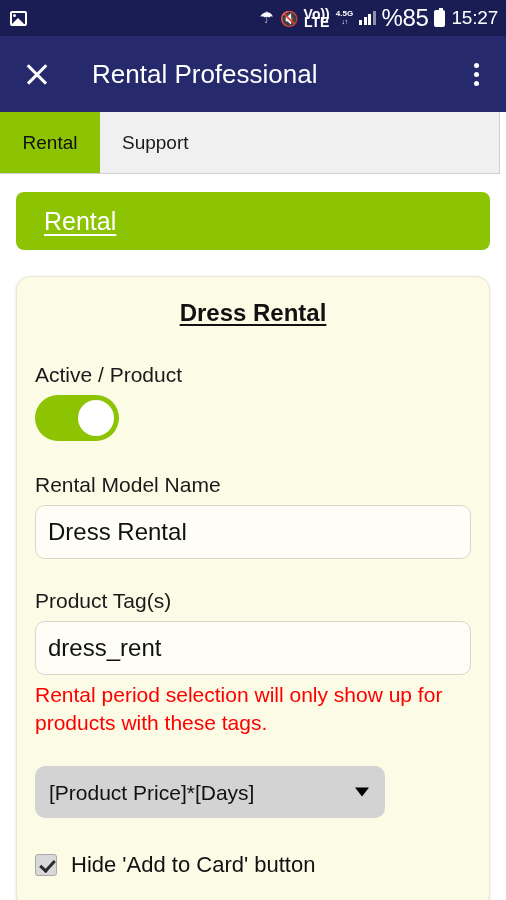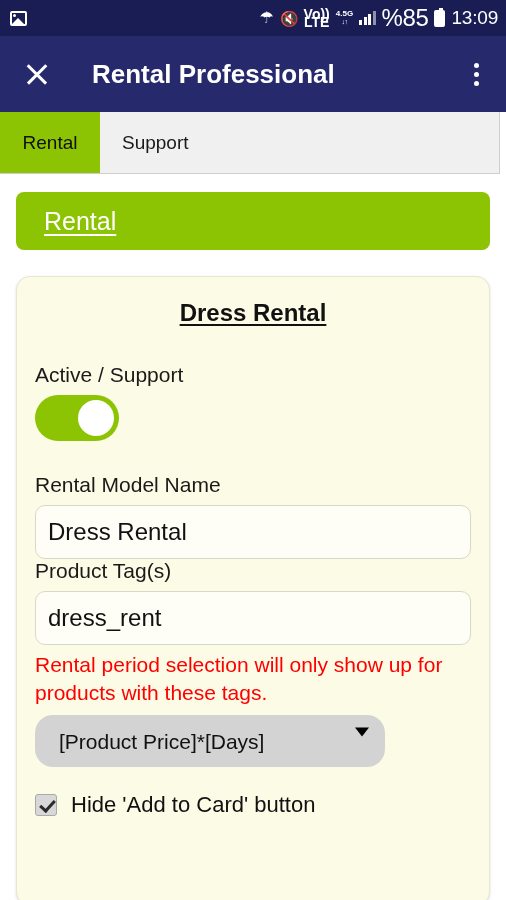--- a/index.html
+++ b/index.html
@@ -98,21 +98,20 @@
   }
   .clock { font-size: 19px; letter-spacing: -0.2px; }
 
   
   .app-bar {
     height: 76px;
     background: #26296B;
     display: flex;
     align-items: center;
     padding: 0 18px 0 24px;
-    font-weight: bold;
   }
   .close-icon {
     width: 26px; height: 26px;
     position: relative;
     flex: 0 0 auto;
     cursor: pointer;
   }
   .close-icon::before, .close-icon::after {
     content: "";
     position: absolute;
@@ -241,47 +240,46 @@
     height: 54px;
     border: 1px solid #d8d8c9;
     border-radius: 10px;
     background: #FEFEF6;
     font-size: 24px;
     font-family: "Liberation Sans", sans-serif;
     color: #111111;
     padding: 0 12px;
     outline: none;
   }
-  .field-block { }
+  .field-block { margin-bottom: 30px; }
   .helper-error {
     color: #FF0000;
     font-size: 21px;
     line-height: 1.32;
     margin-top: 6px;
   }
   .select-wrap {
     position: relative;
     width: 350px;
     height: 52px;
   }
   .select-box {
     width: 100%;
     height: 100%;
     background: #D3D3D3;
     border: none;
-    border-radius: 18px;
+    border-radius: 10px;
     font-size: 21px;
     font-family: "Liberation Sans", sans-serif;
     color: #111111;
-    padding: 0 34px 0 24px;
+    padding: 0 34px 0 14px;
     appearance: none;
     -webkit-appearance: none;
     outline: none;
     cursor: pointer;
-    margin-top: 9px;
   }
   .select-arrow {
     position: absolute;
     right: 16px;
     top: 50%;
     transform: translateY(-50%);
     width: 0; height: 0;
     border-left: 7px solid transparent;
     border-right: 7px solid transparent;
     border-top: 9px solid #000000;
@@ -335,21 +333,21 @@
       <span class="arrows">↓↑</span>
     </span>
     <span class="bars">
         <i></i>
         <i></i>
         <i></i>
         <i></i>
       </span>
     <span class="battery-pct">%85</span>
     <span class="battery-icon"></span>
-    <span class="clock">13:09</span>
+    <span class="clock">15:27</span>
   </div>
 </div>
 
 <div class="app-bar">
   <div class="close-icon"></div>
   <div class="app-title">Rental Professional</div>
   <div class="overflow-icon">
     <span></span>
     <span></span>
     <span></span>
@@ -365,21 +363,21 @@
 
   <div class="rental-banner">
     <span class="rental-banner-label">Rental</span>
   </div>
 
   <div class="card">
 
     <div class="card-title">Dress Rental</div>
 
     <div>
-      <div class="field-label">Active / Support</div>
+      <div class="field-label">Active / Product</div>
       <div class="toggle">
         <div class="knob"></div>
       </div>
     </div>
 
     <div class="field-block">
       <div class="field-label">Rental Model Name</div>
       <input class="text-input" type="text" value="Dress Rental" style="">
     </div>
 

